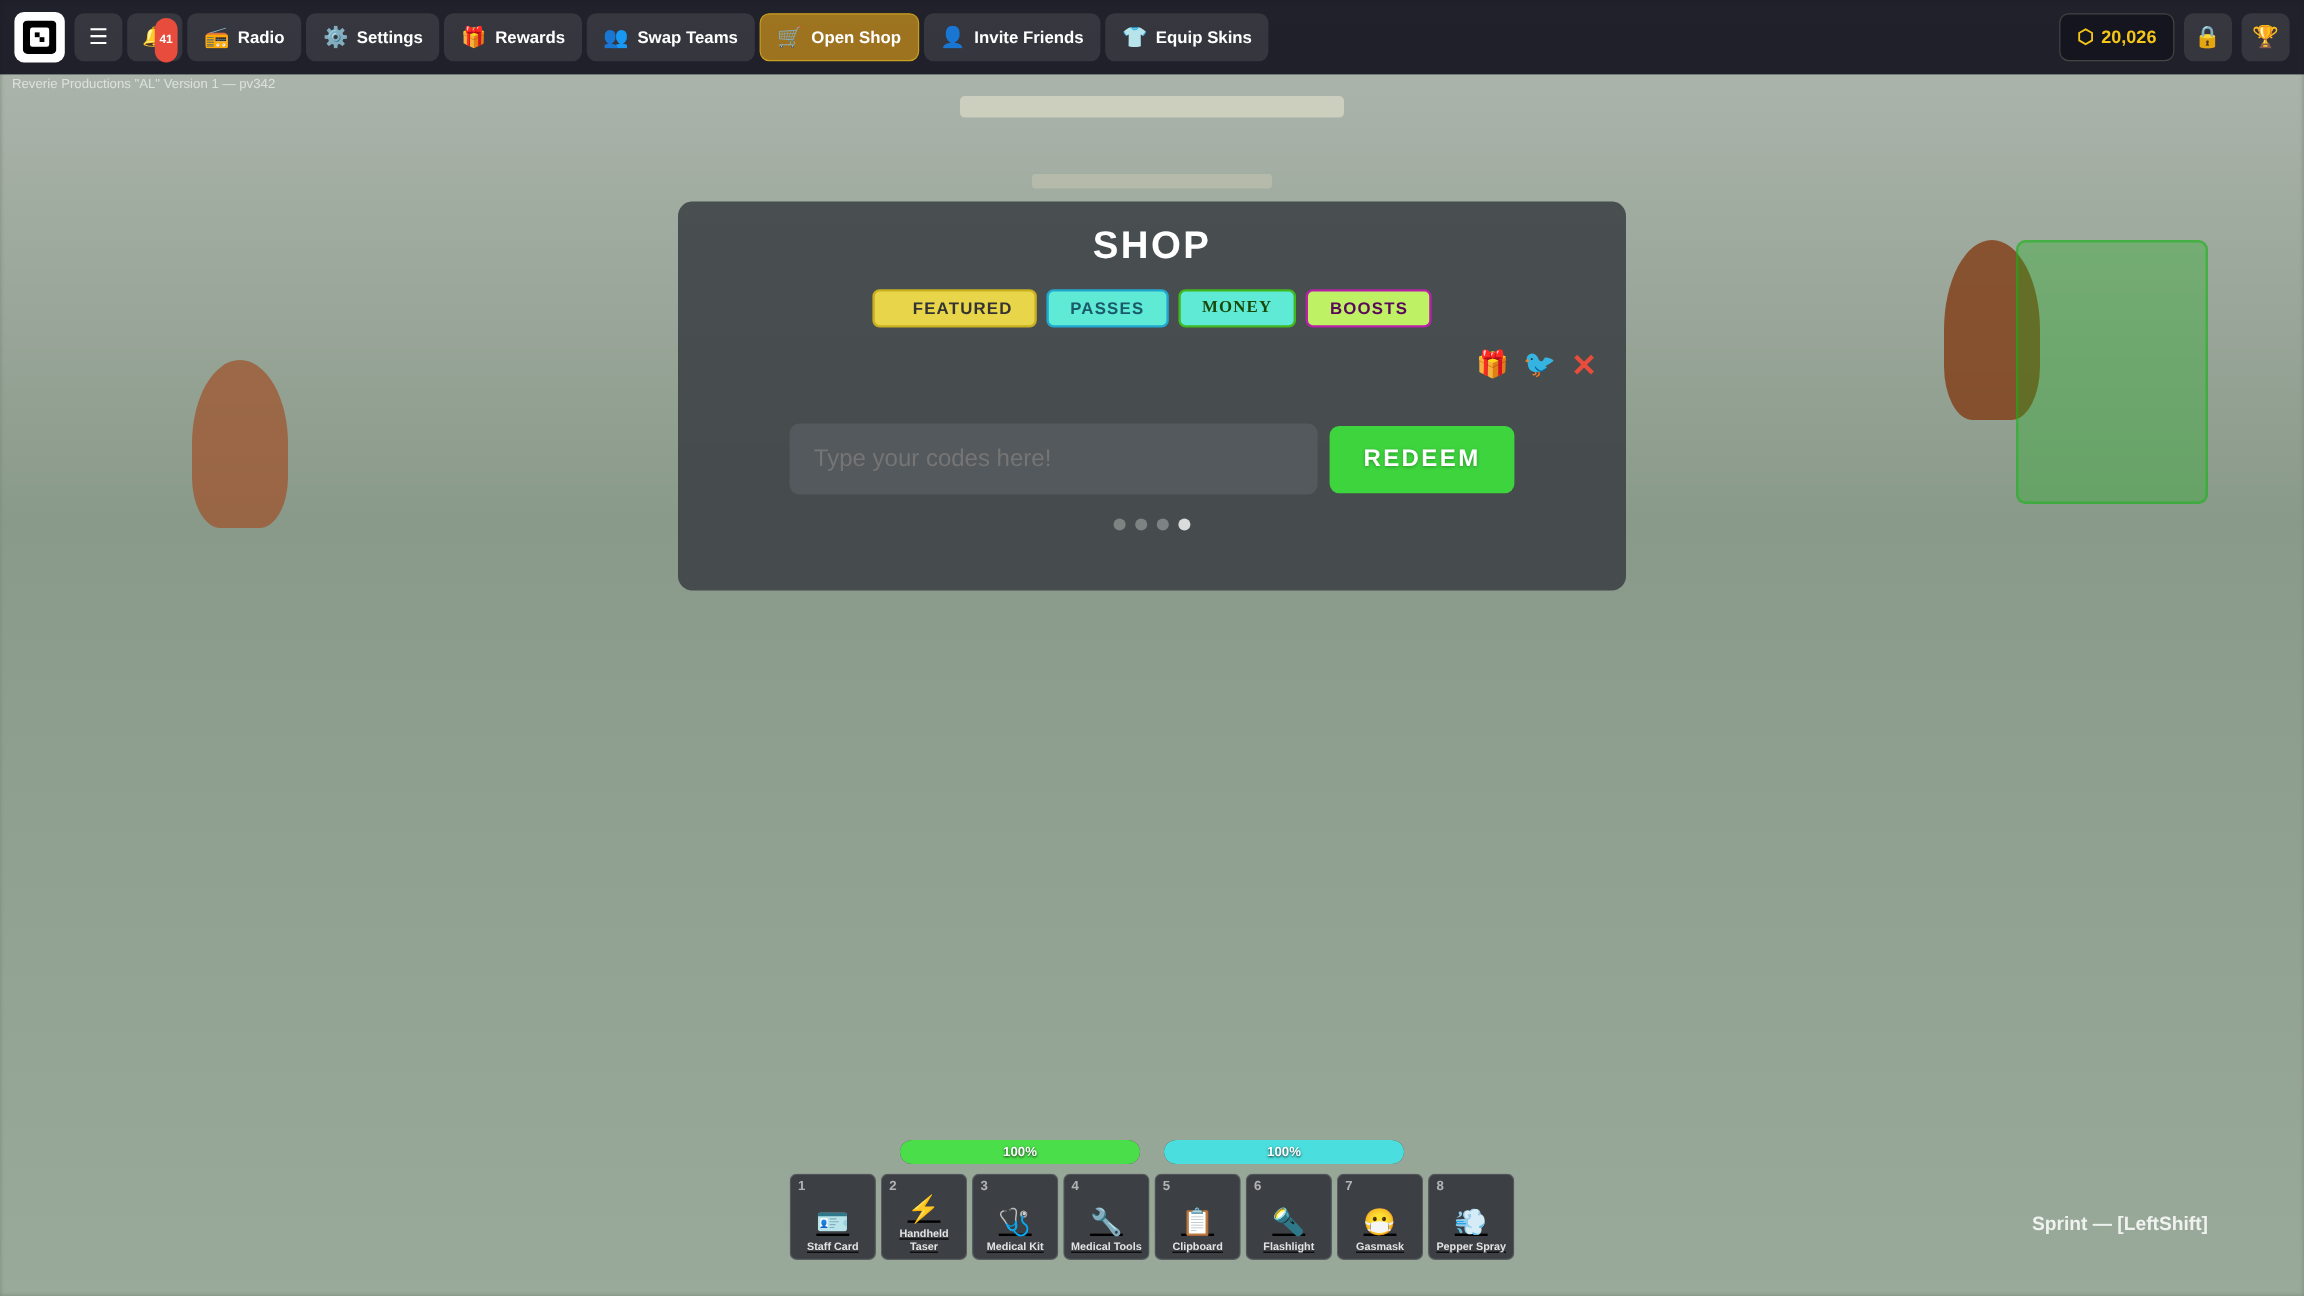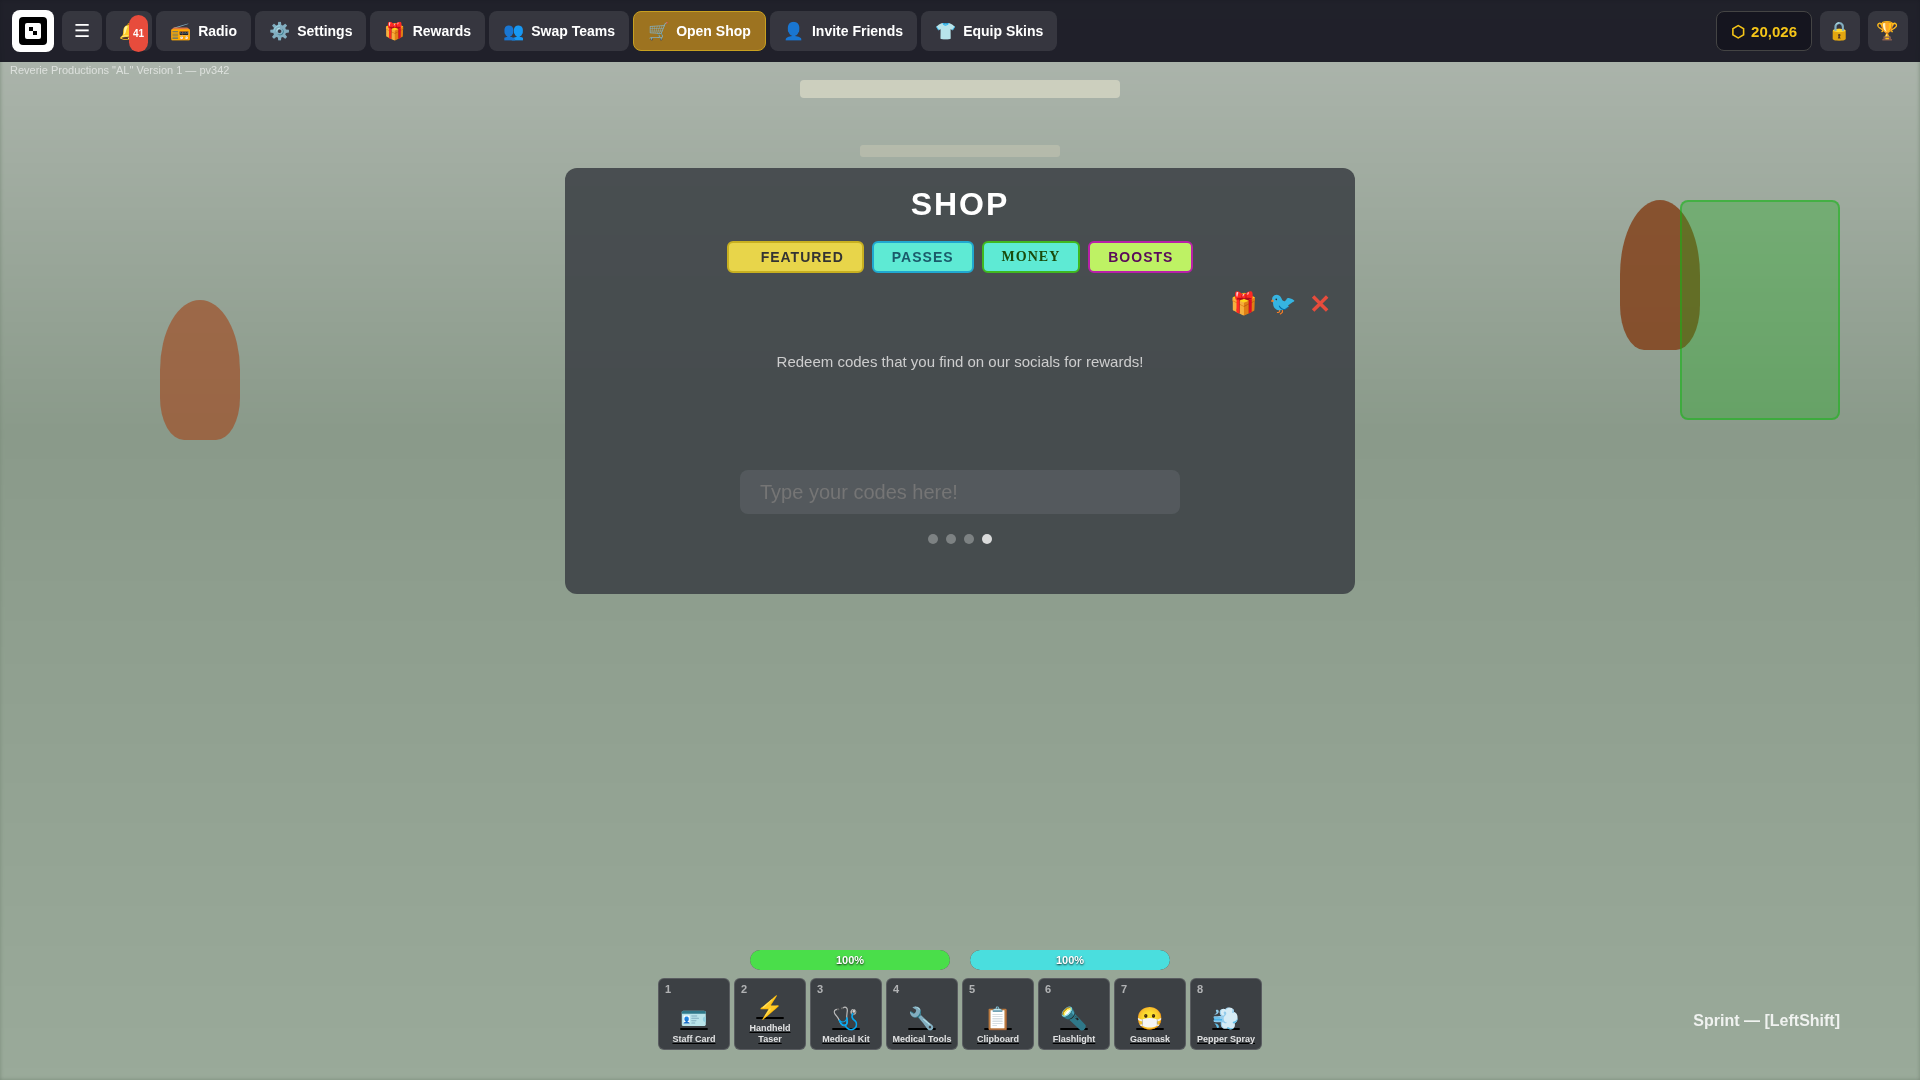--- a/index.html
+++ b/index.html
@@ -287,21 +287,21 @@
       display: flex;
       align-items: center;
       justify-content: center;
       gap: 10px;
       margin-bottom: 16px;
     }
 
     .redeem-input {
       flex: 1;
       max-width: 440px;
-      height: 44px;
+      height: 59px;
       background: rgba(90, 95, 100, 0.7);
       border: none;
       border-radius: 8px;
       padding: 0 20px;
       color: rgba(255,255,255,0.5);
       font-size: 20px;
       outline: none;
     }
 
     .redeem-btn {
@@ -582,24 +582,24 @@
     </div>
 
     <div class="shop-header-icons">
       <span class="header-icon">🎁</span>
       <span class="header-icon" style="color:#1da1f2;">🐦</span>
       <span class="close-icon">✕</span>
     </div>
   </div>
 
   <div class="redeem-section">
-    <div class="redeem-subtitle">Redeem codes that you find on our socials for rewards!</div>
 
     <div class="redeem-input-row">
       <input class="redeem-input" type="text" placeholder="Type your codes here!" style="">
+      <button class="redeem-btn">REDEEM</button>
     </div>
 
     <div class="dot-indicators">
       <div class="dot"></div>
       <div class="dot"></div>
       <div class="dot"></div>
       <div class="dot active"></div>
     </div>
   </div>
 </div>

